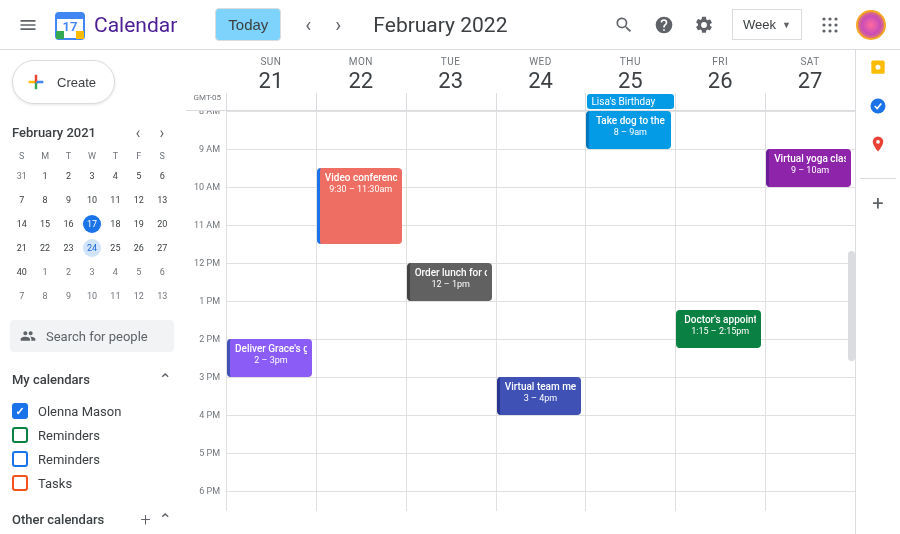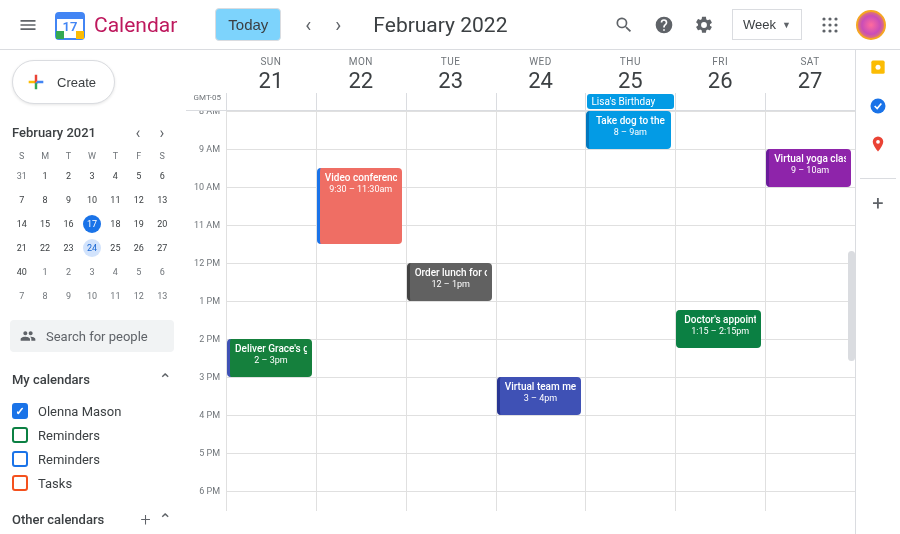--- a/index.html
+++ b/index.html
@@ -1,21 +1,21 @@
 <!DOCTYPE html>
 <html><head>
 <meta charset="utf-8">
 <style>
 * { box-sizing: border-box; margin: 0; padding: 0; }
 body { font-family: -apple-system, BlinkMacSystemFont, "Segoe UI", Roboto, Arial, sans-serif; font-size: 13px; color: #3c4043; width: 900px; height: 534px; overflow: hidden; background: #fff; }
 .header { display: flex; align-items: center; padding: 8px 8px; border-bottom: 1px solid #dadce0; height: 50px; gap: 4px; }
 .hamburger { width: 40px; height: 40px; display: flex; align-items: center; justify-content: center; border-radius: 50%; cursor: pointer; }
 .hamburger svg { width: 20px; height: 20px; fill: #5f6368; }
 .logo { width: 32px; height: 32px; margin: 0 4px 0 2px; }
-.app-name { font-size: 21px; color: #be185d; margin-right: 34px; }
+.app-name { font-size: 21px; color: #4c1d95; margin-right: 34px; }
 .today-btn { border: 1px solid #dadce0; border-radius: 4px; padding: 7px 12px; font-size: 15px; color: #3c4043; background: #7dd3fc; cursor: pointer; }
 .nav-arrows { display: flex; align-items: center; margin: 0 8px; }
 .nav-arrow { width: 30px; height: 30px; display: flex; align-items: center; justify-content: center; border-radius: 50%; cursor: pointer; color: #5f6368; font-size: 20px; }
 .month-label { font-size: 21px; color: #3c4043; margin-left: 8px; }
 .spacer { flex: 1; }
 .header-icon { width: 36px; height: 36px; display: flex; align-items: center; justify-content: center; border-radius: 50%; cursor: pointer; color: #5f6368; }
 .header-icon svg { width: 20px; height: 20px; fill: #5f6368; }
 .view-btn { border: 1px solid #dadce0; border-radius: 0; padding: 7px 10px; font-size: 13px; color: #3c4043; background: #fff; cursor: pointer; display: flex; align-items: center; gap: 6px; margin: 0 6px; }
 .apps-grid { width: 36px; height: 36px; display: flex; align-items: center; justify-content: center; cursor: pointer; }
 .avatar { width: 30px; height: 30px; border-radius: 50%; background: radial-gradient(circle, #ff6b9d, #c94db8, #f5a623); margin: 0 6px 0 4px; cursor: pointer; border: 2px solid #f5a623; }
@@ -436,21 +436,21 @@
                 <div class="hour-cell"></div>
                 <div class="hour-cell"></div>
                 <div class="hour-cell"></div>
                 <div class="hour-cell"></div>
                 <div class="hour-cell"></div>
               </div>
             </div>
           </div>
         <div class="events-layer" id="events-layer">
             <div class="day-col">
-              <div class="event" style="top: 228px; height: 38px; background: #15803d; border-left: 3px solid rgb(63, 81, 181);">
+              <div class="event" style="top: 228px; height: 38px; background: #8b5cf6; border-left: 3px solid rgb(63, 81, 181);">
                 <div class="et">Deliver Grace's g</div>
                 <div class="etime">2 – 3pm</div>
               </div>
             </div>
             <div class="day-col">
               <div class="event" style="top: 57px; height: 76px; background: rgb(239, 110, 100); border-left: 3px solid rgb(26, 115, 232);">
                 <div class="et">Video conference</div>
                 <div class="etime">9:30 – 11:30am</div>
               </div>
             </div>

